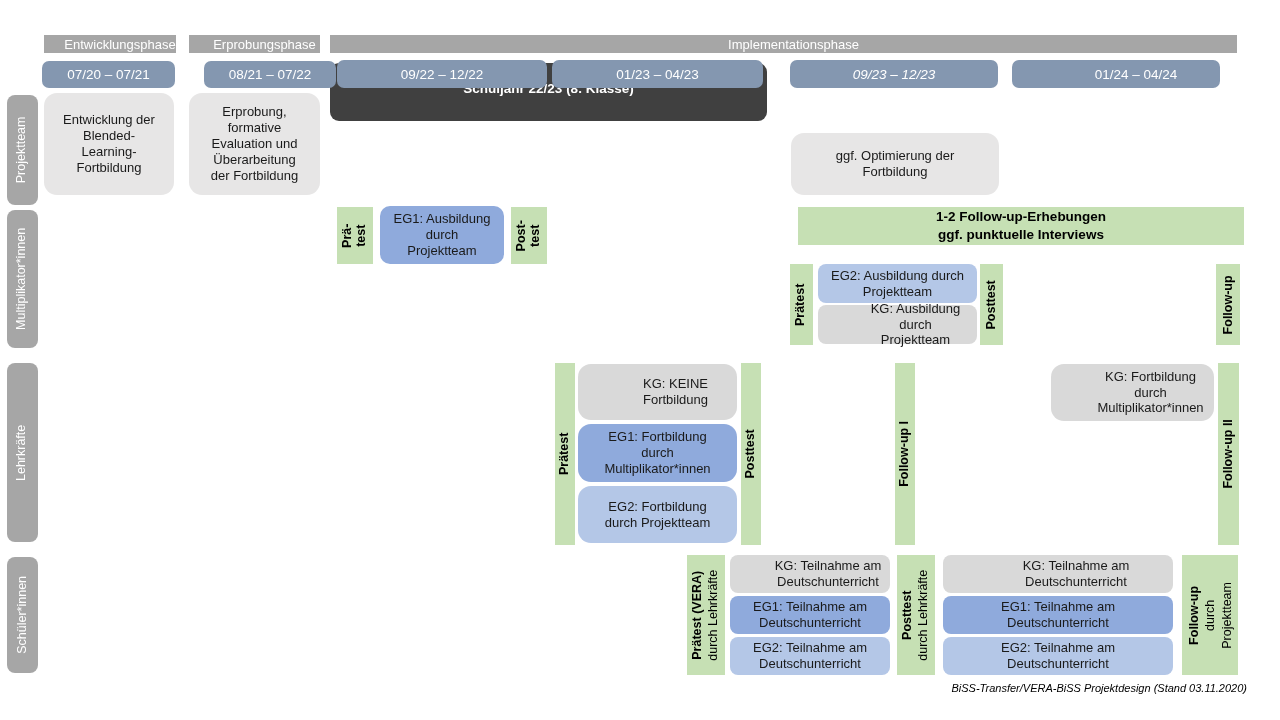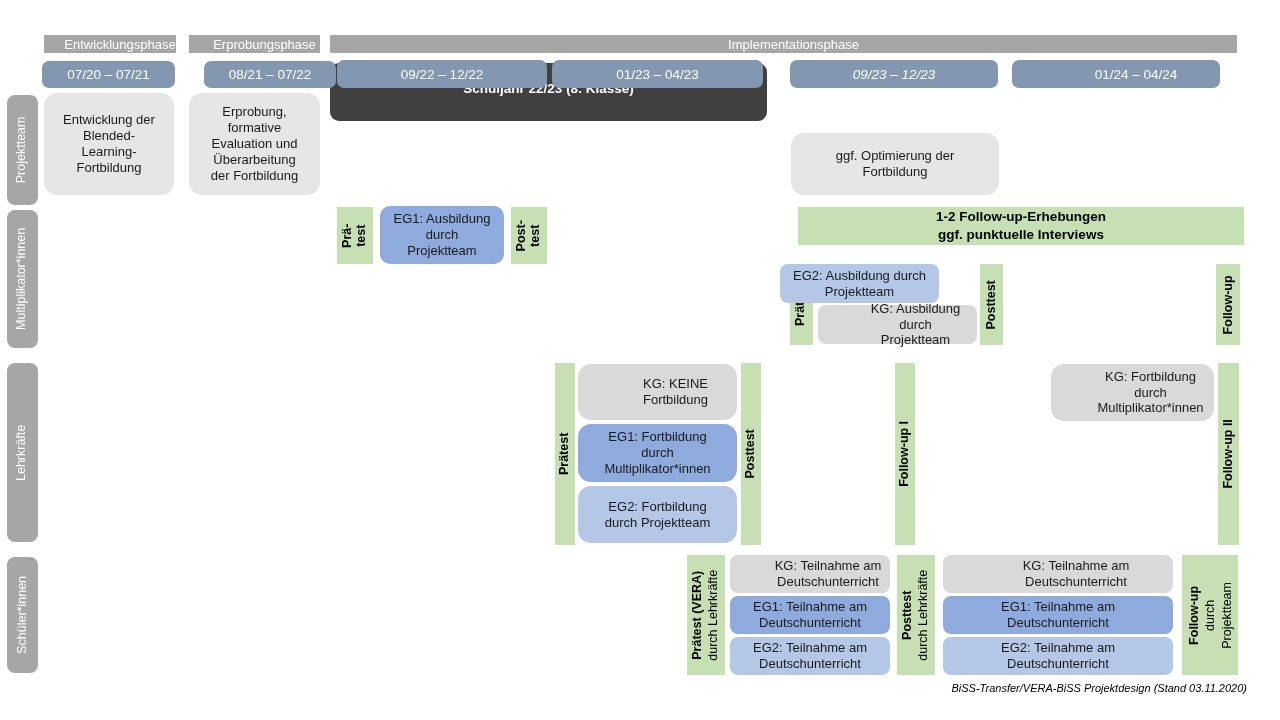--- a/index.html
+++ b/index.html
@@ -97,21 +97,21 @@
     <span class="vtext vbold">Post-
 test</span>
   </div>
 
   <div class="abs greenbar green" style="left:790px;top:207px;width:446px;height:38px;margin-left:8px;">1-2 Follow-up-Erhebungen
 ggf. punktuelle Interviews</div>
 
   <div class="abs vbar green" style="left:790px;top:264px;width:23px;height:81px;">
     <span class="vtext vbold">Prätest</span>
   </div>
-  <div class="abs box eg2 r8" style="left:780px;top:264px;width:159px;height:39px;">EG2: Ausbildung durch
+  <div class="abs box eg2 r8" style="left:818px;top:264px;width:159px;height:39px;">EG2: Ausbildung durch
 Projektteam</div>
   <div class="abs box kg r8" style="left:818px;top:305px;width:159px;height:39px;">KG: Ausbildung durch
 Projektteam</div>
   <div class="abs vbar green" style="left:980px;top:264px;width:23px;height:81px;">
     <span class="vtext vbold">Posttest</span>
   </div>
   <div class="abs vbar green" style="left:1216px;top:264px;width:24px;height:81px;">
     <span class="vtext vbold">Follow-up</span>
   </div>
 

